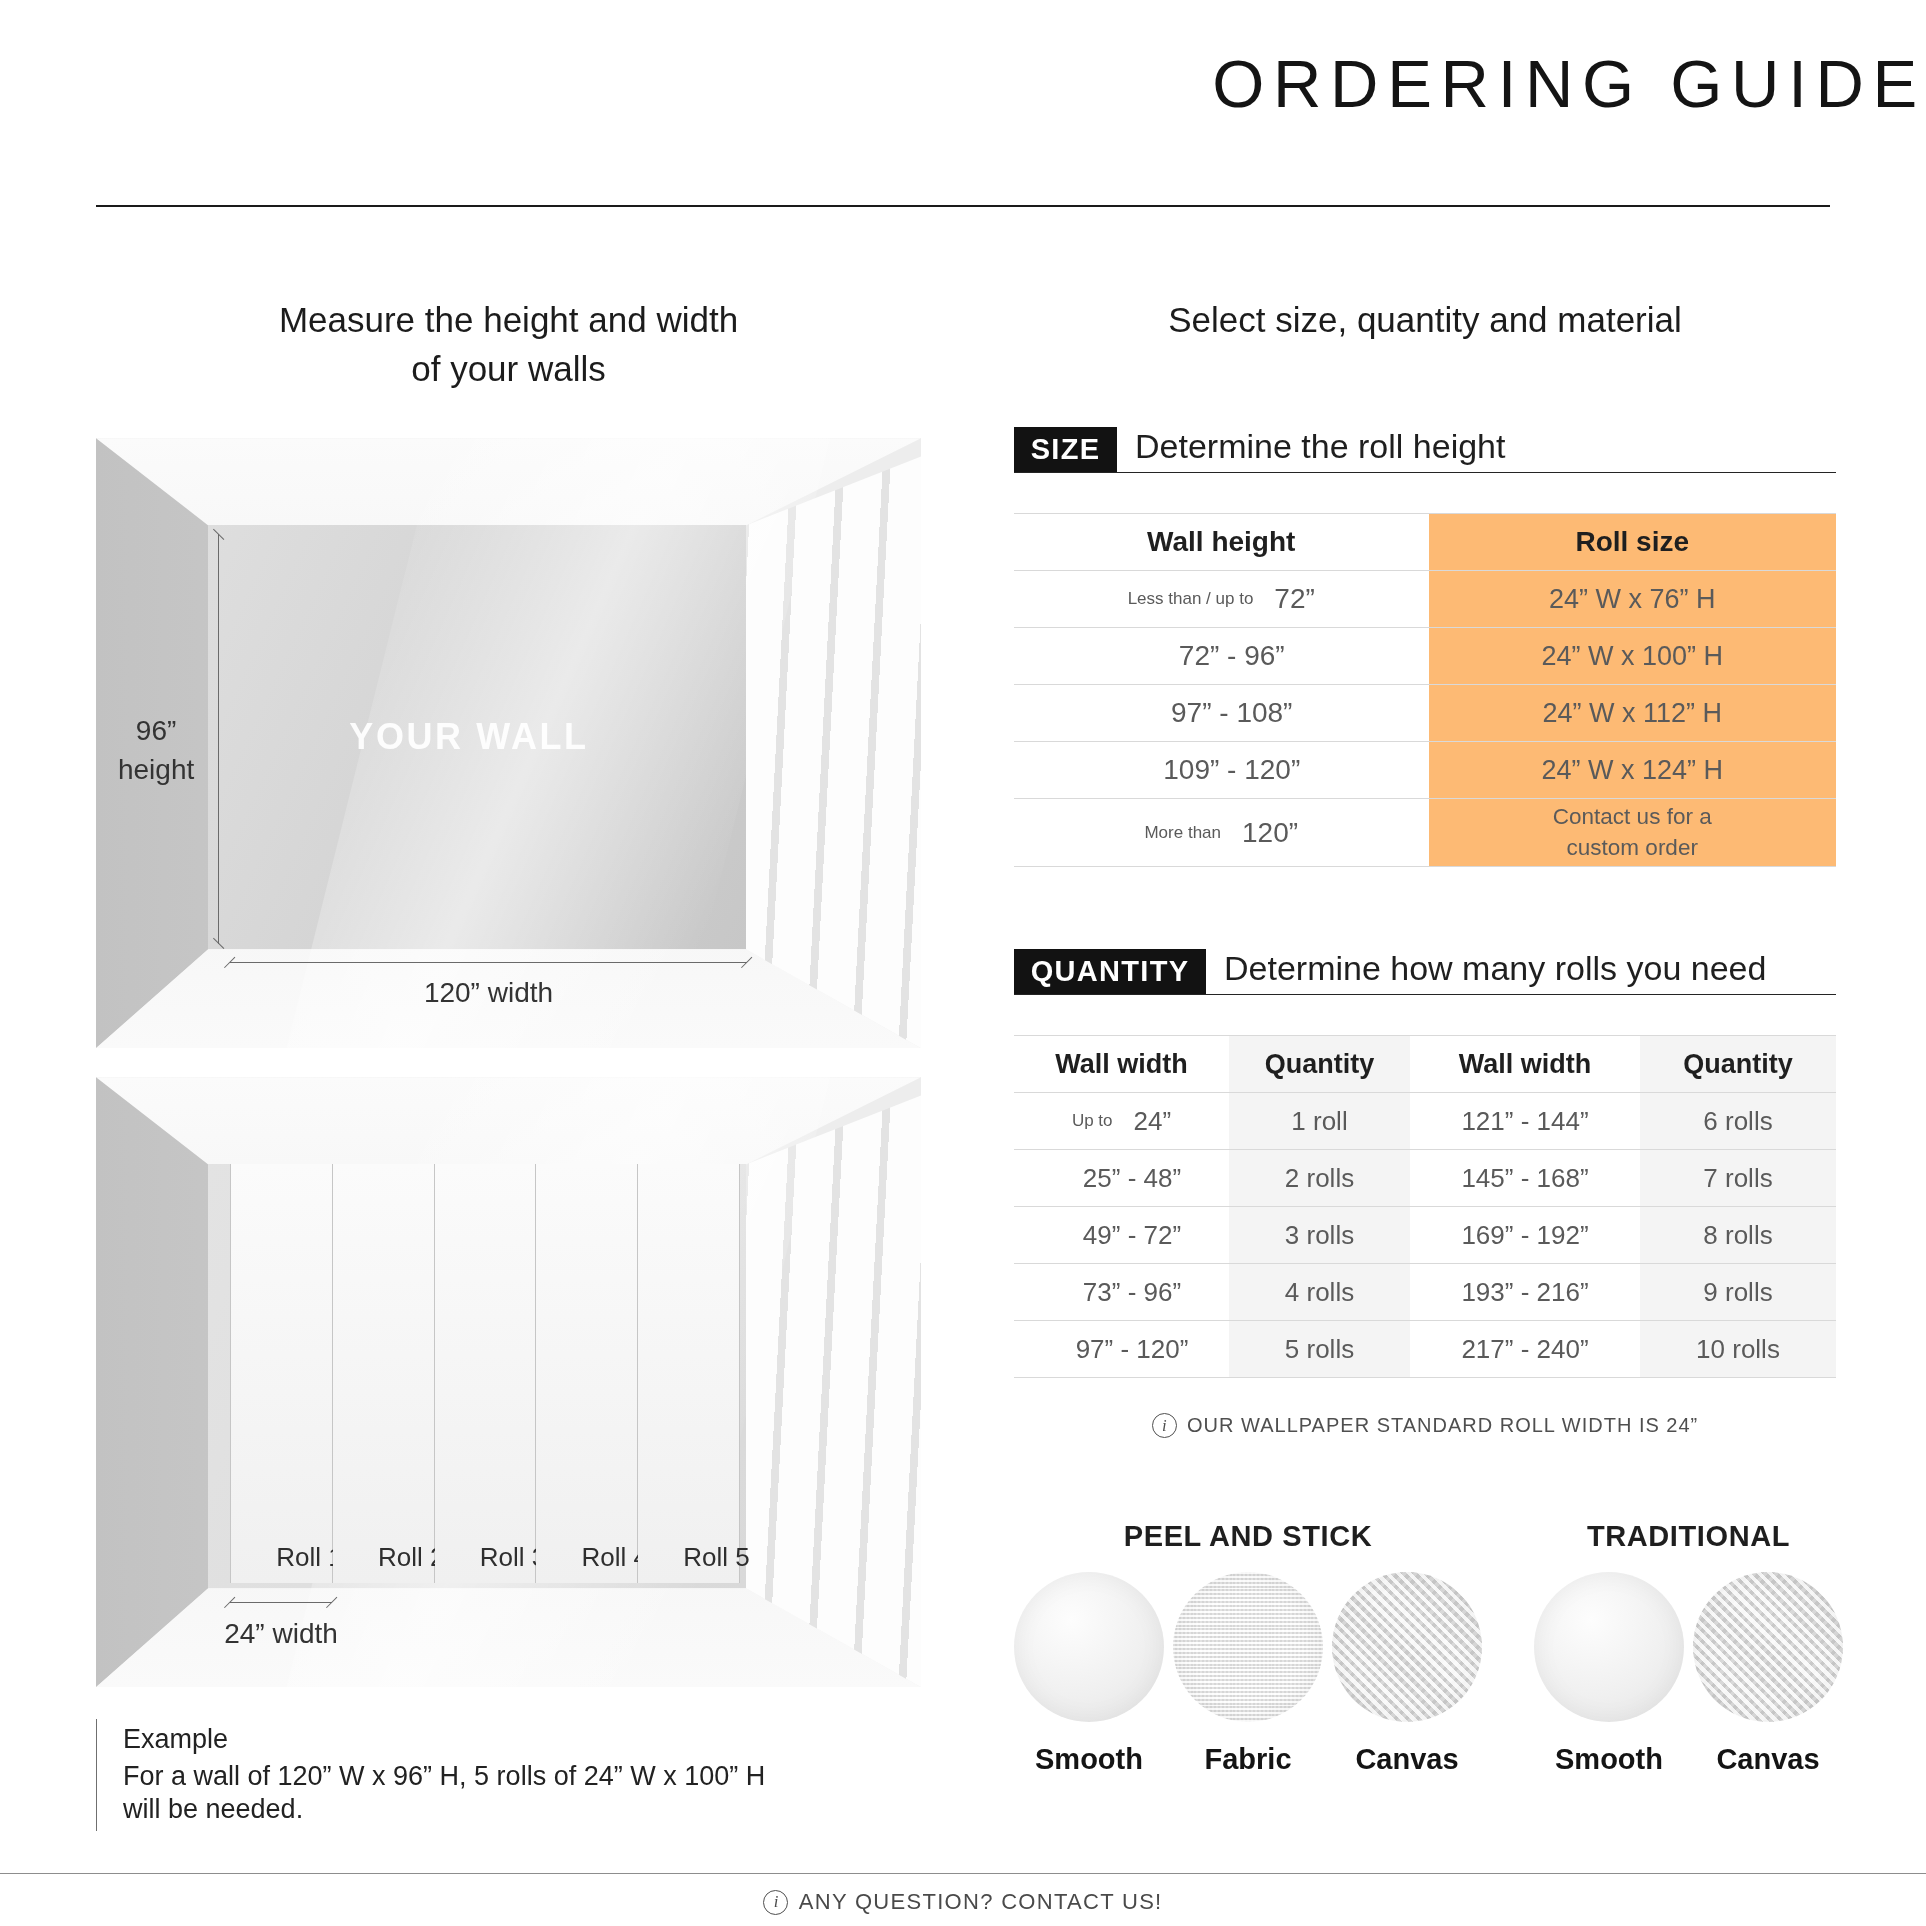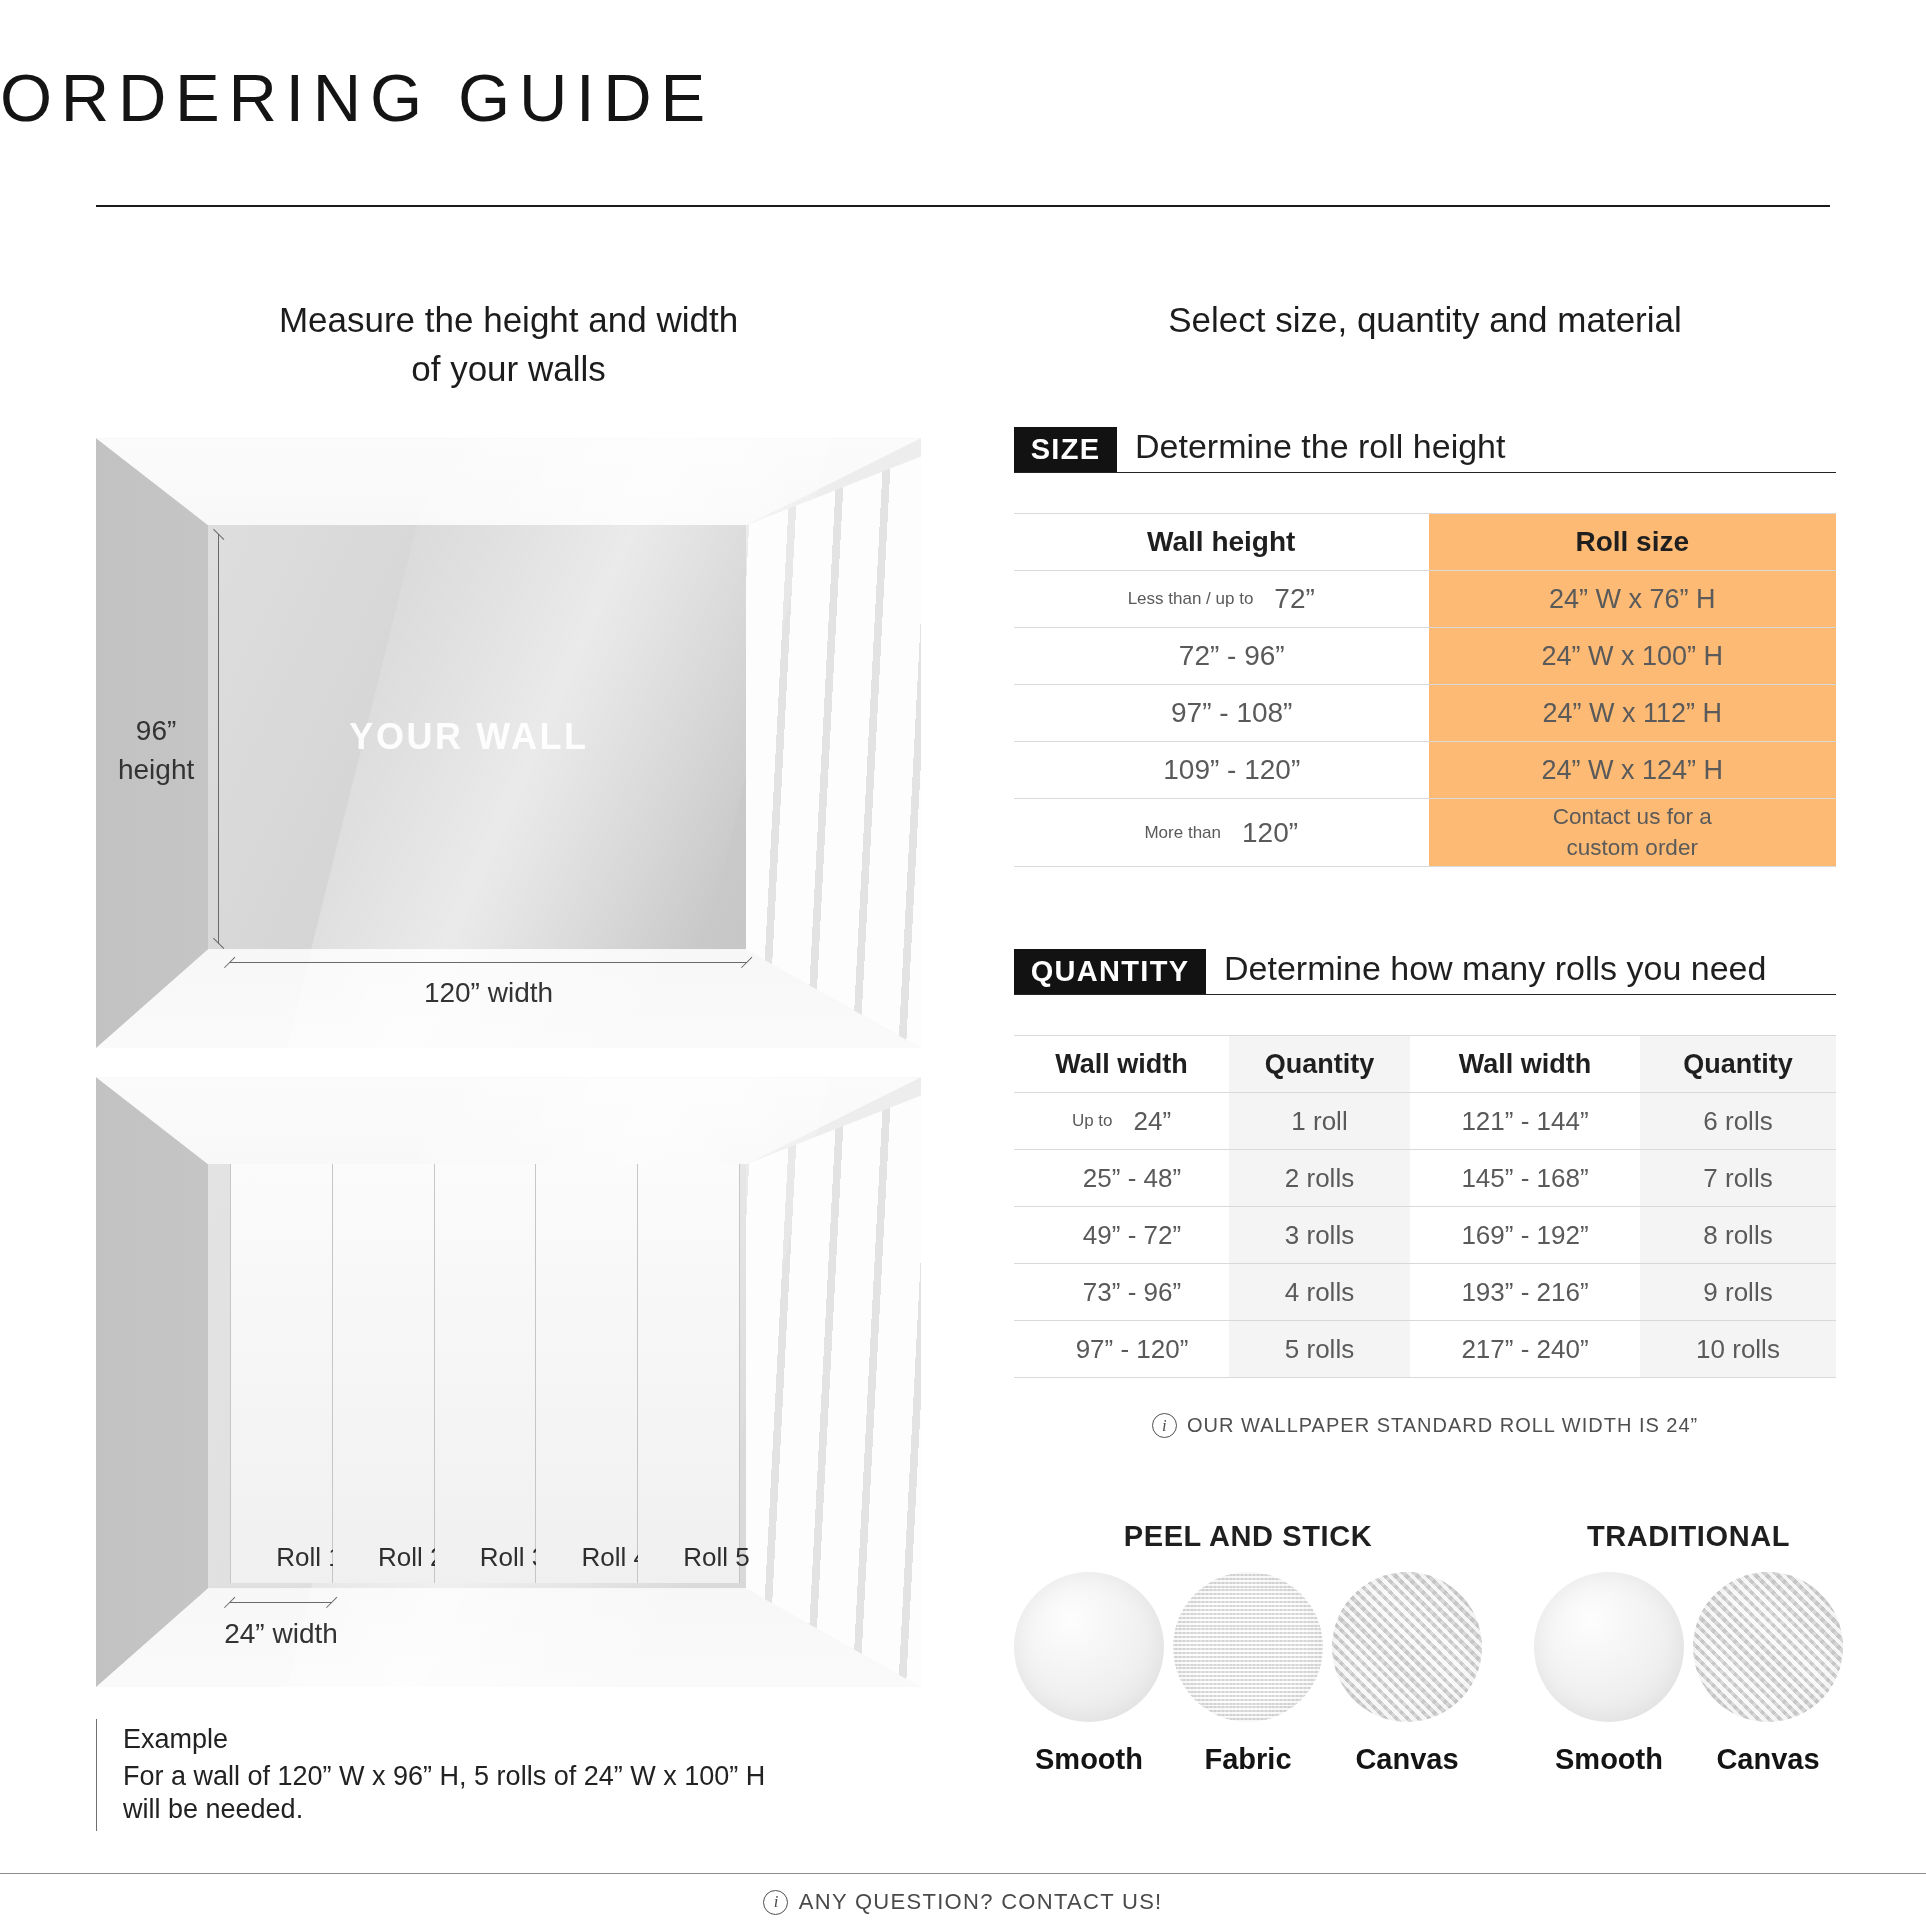--- a/index.html
+++ b/index.html
@@ -1,20 +1,20 @@
 <!DOCTYPE html>
 <html style="font-size:10.3px"><head>
 <meta charset="utf-8">
 <style>
   html,body { margin:0; padding:0; background:#ffffff; }
   body { width:1926px; height:1926px; position:relative; font-family:"Liberation Sans", sans-serif; color:#1f1f1f; }
   .page { position:absolute; inset:0; background:#ffffff; overflow:hidden; }
 
   
-  .page-title { position:absolute; top:59px; left:0; width:1926px; text-align:left; margin:0;
+  .page-title { position:absolute; top:45px; left:0; width:1926px; text-align:right; margin:0;
     font-size:67px; font-weight:500; letter-spacing:0.13em; color:#141414; }
   .title-rule { position:absolute; top:205px; left:96px; width:1734px; height:1.9px; background:#1a1a1a; }
 
   
   .col-left  { position:absolute; left:96px;  top:292px; width:825px; }
   .col-right { position:absolute; left:1014px; top:292px; width:822px; }
   .col-heading { margin:3.2px 0 45px 0; text-align:center; font-size:35px; font-weight:400; line-height:1.4; color:#1c1c1c; }
 
   
   .room { position:relative; width:825px; height:610px; background:#ededed; overflow:hidden; }

